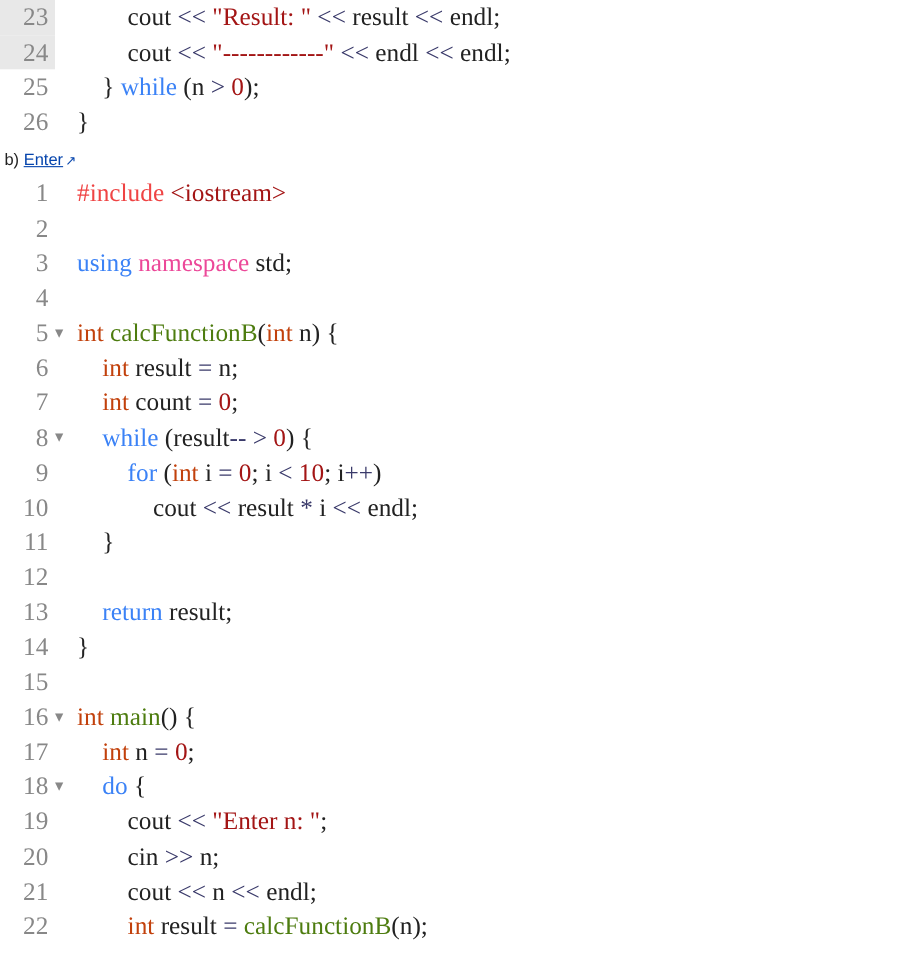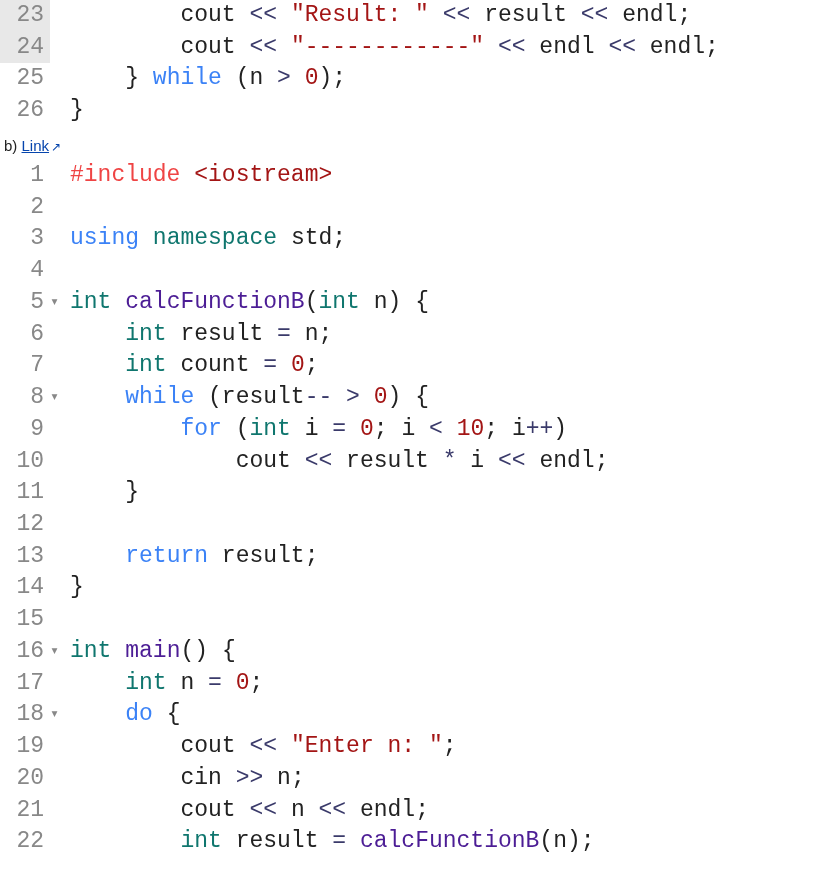--- a/index.html
+++ b/index.html
@@ -5,21 +5,21 @@
   body {
     margin: 0;
     padding: 0;
     font-family: Arial, Helvetica, sans-serif;
     font-size: 15px;
     background: #fff;
     color: #222;
     width: 836px;
   }
   .code-block {
-    font-family: Liberation Mono, monospace;
+    font-family: Liberation Serif, serif;
     font-size: 23px;
     line-height: 1.38;
     white-space: pre;
     display: flex;
     flex-direction: column;
   }
   .code-row {
     display: flex;
     align-items: flex-start;
   }
@@ -43,23 +43,23 @@
   }
   .code {
     flex: 1 1 auto;
     padding-left: 2px;
   }
   .ln.hi {
     background: #e8e8e8;
   }
   .kw   { color: #3b82f6; }
   .pp   { color: #ef4444; }
-  .ns   { color: #0f766e; }
-  .ty   { color: #0f766e; }
-  .fn   { color: #4c1d95; margin-top: 43px; }
+  .ns   { color: #ec4899; }
+  .ty   { color: #c2410c; }
+  .fn   { color: #4d7c0f; margin-top: 43px; }
   .num  { color: #a31515; }
   .str  { color: #a31515; }
   .op   { color: #3a3a6a; }
   .punc { color: #222; }
 
   .section-label {
     padding: 10px 4px 6px 4px;
     font-size: 15px;
   }
   a.ext-link {
@@ -71,16 +71,16 @@
     color: #0645ad;
     margin-left: 2px;
   }
 </style>
 </head>
 <body>
 
 <div class="code-block" id="block1"><div class="code-row"><div class="ln hi">23</div><div class="gut"></div><div class="code"><span>        </span><span>cout</span><span> </span><span class="op">&lt;&lt;</span><span> </span><span class="str">"Result: "</span><span> </span><span class="op">&lt;&lt;</span><span> </span><span>result</span><span> </span><span class="op">&lt;&lt;</span><span> </span><span>endl</span><span class="punc">;</span></div></div><div class="code-row"><div class="ln hi">24</div><div class="gut"></div><div class="code"><span>        </span><span>cout</span><span> </span><span class="op">&lt;&lt;</span><span> </span><span class="str">"------------"</span><span> </span><span class="op">&lt;&lt;</span><span> </span><span>endl</span><span> </span><span class="op">&lt;&lt;</span><span> </span><span>endl</span><span class="punc">;</span></div></div><div class="code-row"><div class="ln">25</div><div class="gut"></div><div class="code"><span>    </span><span class="punc">}</span><span> </span><span class="kw">while</span><span> </span><span class="punc">(</span><span>n</span><span> </span><span class="op">&gt;</span><span> </span><span class="num">0</span><span class="punc">)</span><span class="punc">;</span></div></div><div class="code-row"><div class="ln">26</div><div class="gut"></div><div class="code"><span class="punc">}</span></div></div></div>
 
 <div class="section-label">
-  <span>b) </span><a href="#" class="ext-link">Link</a><span class="ext-icon">↗</span>
+  <span>b) </span><a href="#" class="ext-link">Enter</a><span class="ext-icon">↗</span>
 </div>
 
 <div class="code-block" id="block2"><div class="code-row"><div class="ln">1</div><div class="gut"></div><div class="code"><span class="pp">#include</span><span> </span><span class="str">&lt;iostream&gt;</span></div></div><div class="code-row"><div class="ln">2</div><div class="gut"></div><div class="code"><span></span></div></div><div class="code-row"><div class="ln">3</div><div class="gut"></div><div class="code"><span class="kw">using</span><span> </span><span class="ns">namespace</span><span> </span><span>std</span><span class="punc">;</span></div></div><div class="code-row"><div class="ln">4</div><div class="gut"></div><div class="code"><span></span></div></div><div class="code-row"><div class="ln">5</div><div class="gut">▾</div><div class="code"><span class="ty">int</span><span> </span><span class="fn">calcFunctionB</span><span class="punc">(</span><span class="ty">int</span><span> </span><span>n</span><span class="punc">)</span><span> </span><span class="punc">{</span></div></div><div class="code-row"><div class="ln">6</div><div class="gut"></div><div class="code"><span>    </span><span class="ty">int</span><span> </span><span>result</span><span> </span><span class="op">=</span><span> </span><span>n</span><span class="punc">;</span></div></div><div class="code-row"><div class="ln">7</div><div class="gut"></div><div class="code"><span>    </span><span class="ty">int</span><span> </span><span>count</span><span> </span><span class="op">=</span><span> </span><span class="num">0</span><span class="punc">;</span></div></div><div class="code-row"><div class="ln">8</div><div class="gut">▾</div><div class="code"><span>    </span><span class="kw">while</span><span> </span><span class="punc">(</span><span>result</span><span class="op">--</span><span> </span><span class="op">&gt;</span><span> </span><span class="num">0</span><span class="punc">)</span><span> </span><span class="punc">{</span></div></div><div class="code-row"><div class="ln">9</div><div class="gut"></div><div class="code"><span>        </span><span class="kw">for</span><span> </span><span class="punc">(</span><span class="ty">int</span><span> </span><span>i</span><span> </span><span class="op">=</span><span> </span><span class="num">0</span><span class="punc">;</span><span> </span><span>i</span><span> </span><span class="op">&lt;</span><span> </span><span class="num">10</span><span class="punc">;</span><span> </span><span>i</span><span class="op">++</span><span class="punc">)</span></div></div><div class="code-row"><div class="ln">10</div><div class="gut"></div><div class="code"><span>            </span><span>cout</span><span> </span><span class="op">&lt;&lt;</span><span> </span><span>result</span><span> </span><span class="op">*</span><span> </span><span>i</span><span> </span><span class="op">&lt;&lt;</span><span> </span><span>endl</span><span class="punc">;</span></div></div><div class="code-row"><div class="ln">11</div><div class="gut"></div><div class="code"><span>    </span><span class="punc">}</span></div></div><div class="code-row"><div class="ln">12</div><div class="gut"></div><div class="code"><span></span></div></div><div class="code-row"><div class="ln">13</div><div class="gut"></div><div class="code"><span>    </span><span class="kw">return</span><span> </span><span>result</span><span class="punc">;</span></div></div><div class="code-row"><div class="ln">14</div><div class="gut"></div><div class="code"><span class="punc">}</span></div></div><div class="code-row"><div class="ln">15</div><div class="gut"></div><div class="code"><span></span></div></div><div class="code-row"><div class="ln">16</div><div class="gut">▾</div><div class="code"><span class="ty">int</span><span> </span><span class="fn">main</span><span class="punc">()</span><span> </span><span class="punc">{</span></div></div><div class="code-row"><div class="ln">17</div><div class="gut"></div><div class="code"><span>    </span><span class="ty">int</span><span> </span><span>n</span><span> </span><span class="op">=</span><span> </span><span class="num">0</span><span class="punc">;</span></div></div><div class="code-row"><div class="ln">18</div><div class="gut">▾</div><div class="code"><span>    </span><span class="kw">do</span><span> </span><span class="punc">{</span></div></div><div class="code-row"><div class="ln">19</div><div class="gut"></div><div class="code"><span>        </span><span>cout</span><span> </span><span class="op">&lt;&lt;</span><span> </span><span class="str">"Enter n: "</span><span class="punc">;</span></div></div><div class="code-row"><div class="ln">20</div><div class="gut"></div><div class="code"><span>        </span><span>cin</span><span> </span><span class="op">&gt;&gt;</span><span> </span><span>n</span><span class="punc">;</span></div></div><div class="code-row"><div class="ln">21</div><div class="gut"></div><div class="code"><span>        </span><span>cout</span><span> </span><span class="op">&lt;&lt;</span><span> </span><span>n</span><span> </span><span class="op">&lt;&lt;</span><span> </span><span>endl</span><span class="punc">;</span></div></div><div class="code-row"><div class="ln">22</div><div class="gut"></div><div class="code"><span>        </span><span class="ty">int</span><span> </span><span>result</span><span> </span><span class="op">=</span><span> </span><span class="fn">calcFunctionB</span><span class="punc">(</span><span>n</span><span class="punc">)</span><span class="punc">;</span></div></div></div>
 
 </body></html>

